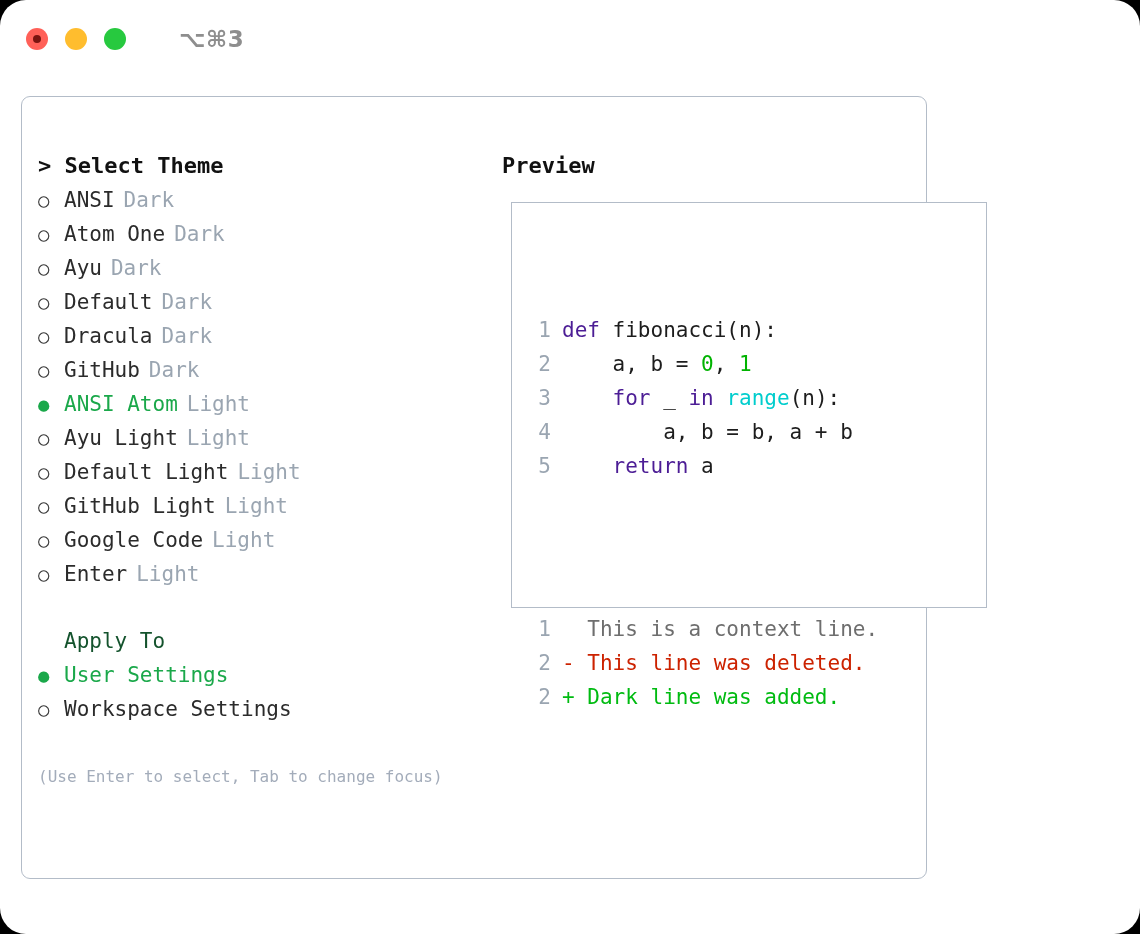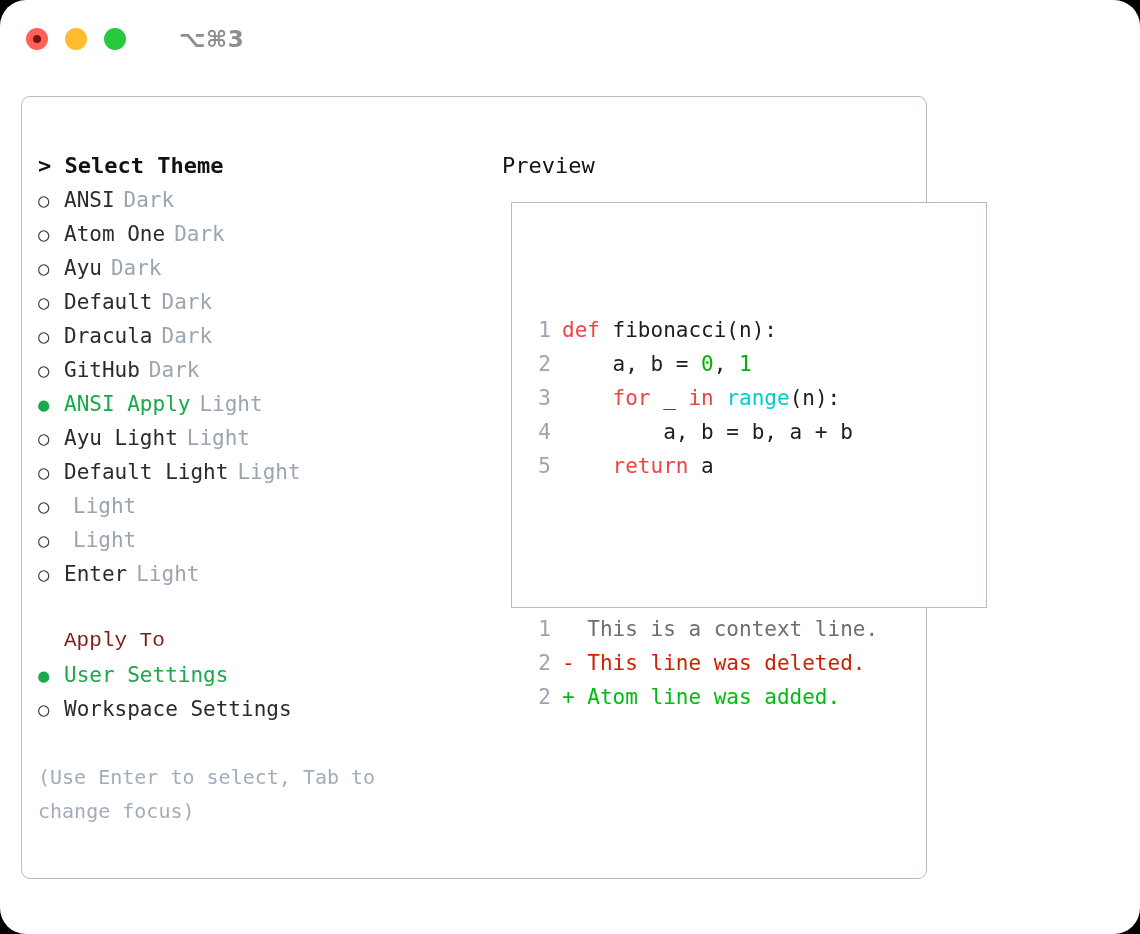--- a/index.html
+++ b/index.html
@@ -134,45 +134,44 @@
   }
 
   .apply-block {
     position: absolute;
     left: 16px;
     top: 527px;
     width: 460px;
   }
   .apply-title {
     font-size: 21px;
-    color: #7f1d1d;
+    color: #14532d;
     line-height: 34px;
     padding-left: 26px;
     white-space: pre;
-    font-family: Liberation Mono, monospace;
   }
 
   .hint {
     position: absolute;
     left: 16px;
     top: 663px;
     width: 415px;
-    font-size: 20px;
+    font-size: 16px;
     line-height: 34px;
     color: #a3acba;
     white-space: pre-wrap;
   }
 
   
   .preview-title {
     position: absolute;
     left: 0px;
     top: 52px;
     font-size: 22px;
-    font-weight: normal;
+    font-weight: bold;
     color: #111111;
     line-height: 34px;
     white-space: pre;
   }
   .preview-box {
     position: absolute;
     left: 9px;
     top: 105px;
     width: 476px;
     height: 406px;
@@ -191,21 +190,21 @@
   .code-line { display: flex; align-items: baseline; white-space: pre; }
   .lineno {
     display: inline-block;
     width: 26px;
     text-align: right;
     color: #9aa5b1;
     flex: 0 0 26px;
   }
   .codetext { padding-left: 11px; color: #1d1d1d; }
 
-  .kw   { color: #ef4444; }
+  .kw   { color: #4c1d95; }
   .num  { color: #00b300; }
   .fn   { color: #00cdcd; margin-top: 37px; }
   .plain{ color: #1d1d1d; }
 
   .diff { margin-top: 34px; }
   .ctx  { color: #6e6e6e; margin-top: 27px; }
   .del  { color: #cc2200; }
   .add  { color: #00bb11; }
 </style>
 </head>
@@ -229,45 +228,45 @@
 
         <div class="theme-list">
           <div class="heading">&gt; Select Theme</div>
           <div id="theme-rows">
               <div class="row"><span class="bullet">○</span><span class="name">ANSI</span><span class="suffix">Dark</span></div>
               <div class="row"><span class="bullet">○</span><span class="name">Atom One</span><span class="suffix">Dark</span></div>
               <div class="row"><span class="bullet">○</span><span class="name">Ayu</span><span class="suffix">Dark</span></div>
               <div class="row"><span class="bullet">○</span><span class="name">Default</span><span class="suffix">Dark</span></div>
               <div class="row"><span class="bullet">○</span><span class="name">Dracula</span><span class="suffix">Dark</span></div>
               <div class="row"><span class="bullet">○</span><span class="name">GitHub</span><span class="suffix">Dark</span></div>
-              <div class="row selected"><span class="bullet">●</span><span class="name">ANSI Apply</span><span class="suffix">Light</span></div>
+              <div class="row selected"><span class="bullet">●</span><span class="name">ANSI Atom</span><span class="suffix">Light</span></div>
               <div class="row"><span class="bullet">○</span><span class="name">Ayu Light</span><span class="suffix">Light</span></div>
               <div class="row"><span class="bullet">○</span><span class="name">Default Light</span><span class="suffix">Light</span></div>
-              <div class="row"><span class="bullet">○</span><span class="suffix">Light</span></div>
-              <div class="row"><span class="bullet">○</span><span class="suffix">Light</span></div>
+              <div class="row"><span class="bullet">○</span><span class="name">GitHub Light</span><span class="suffix">Light</span></div>
+              <div class="row"><span class="bullet">○</span><span class="name">Google Code</span><span class="suffix">Light</span></div>
               <div class="row"><span class="bullet">○</span><span class="name">Enter</span><span class="suffix">Light</span></div>
             </div>
         </div>
 
         <div class="apply-block">
           <div class="apply-title">Apply To</div>
           <div id="apply-rows">
               <div class="row selected"><span class="bullet">●</span><span class="name">User Settings</span></div>
               <div class="row"><span class="bullet">○</span><span class="name">Workspace Settings</span></div>
             </div>
         </div>
 
         <div class="hint">(Use Enter to select, Tab to change focus)</div>
       </div>
 
       <div class="col-right">
         <div class="preview-title">Preview</div>
         <div class="preview-box">
           <div class="code">
             <div id="code-lines"><div class="code-line"><span class="lineno">1</span><span class="codetext"><span class="kw">def</span><span class="plain"> fibonacci(n):</span></span></div><div class="code-line"><span class="lineno">2</span><span class="codetext"><span class="plain">    a, b = </span><span class="num">0</span><span class="plain">, </span><span class="num">1</span></span></div><div class="code-line"><span class="lineno">3</span><span class="codetext"><span class="plain">    </span><span class="kw">for</span><span class="plain"> _ </span><span class="kw">in</span><span class="plain"> </span><span class="fn">range</span><span class="plain">(n):</span></span></div><div class="code-line"><span class="lineno">4</span><span class="codetext"><span class="plain">        a, b = b, a + b</span></span></div><div class="code-line"><span class="lineno">5</span><span class="codetext"><span class="plain">    </span><span class="kw">return</span><span class="plain"> a</span></span></div></div>
-            <div class="diff" id="diff-lines"><div class="code-line"><span class="lineno">1</span><span class="codetext ctx">  This is a context line.</span></div><div class="code-line"><span class="lineno">2</span><span class="codetext del">- This line was deleted.</span></div><div class="code-line"><span class="lineno">2</span><span class="codetext add">+ Atom line was added.</span></div></div>
+            <div class="diff" id="diff-lines"><div class="code-line"><span class="lineno">1</span><span class="codetext ctx">  This is a context line.</span></div><div class="code-line"><span class="lineno">2</span><span class="codetext del">- This line was deleted.</span></div><div class="code-line"><span class="lineno">2</span><span class="codetext add">+ Dark line was added.</span></div></div>
           </div>
         </div>
       </div>
 
     </div>
   </div>
 </div>
 
 </body></html>

